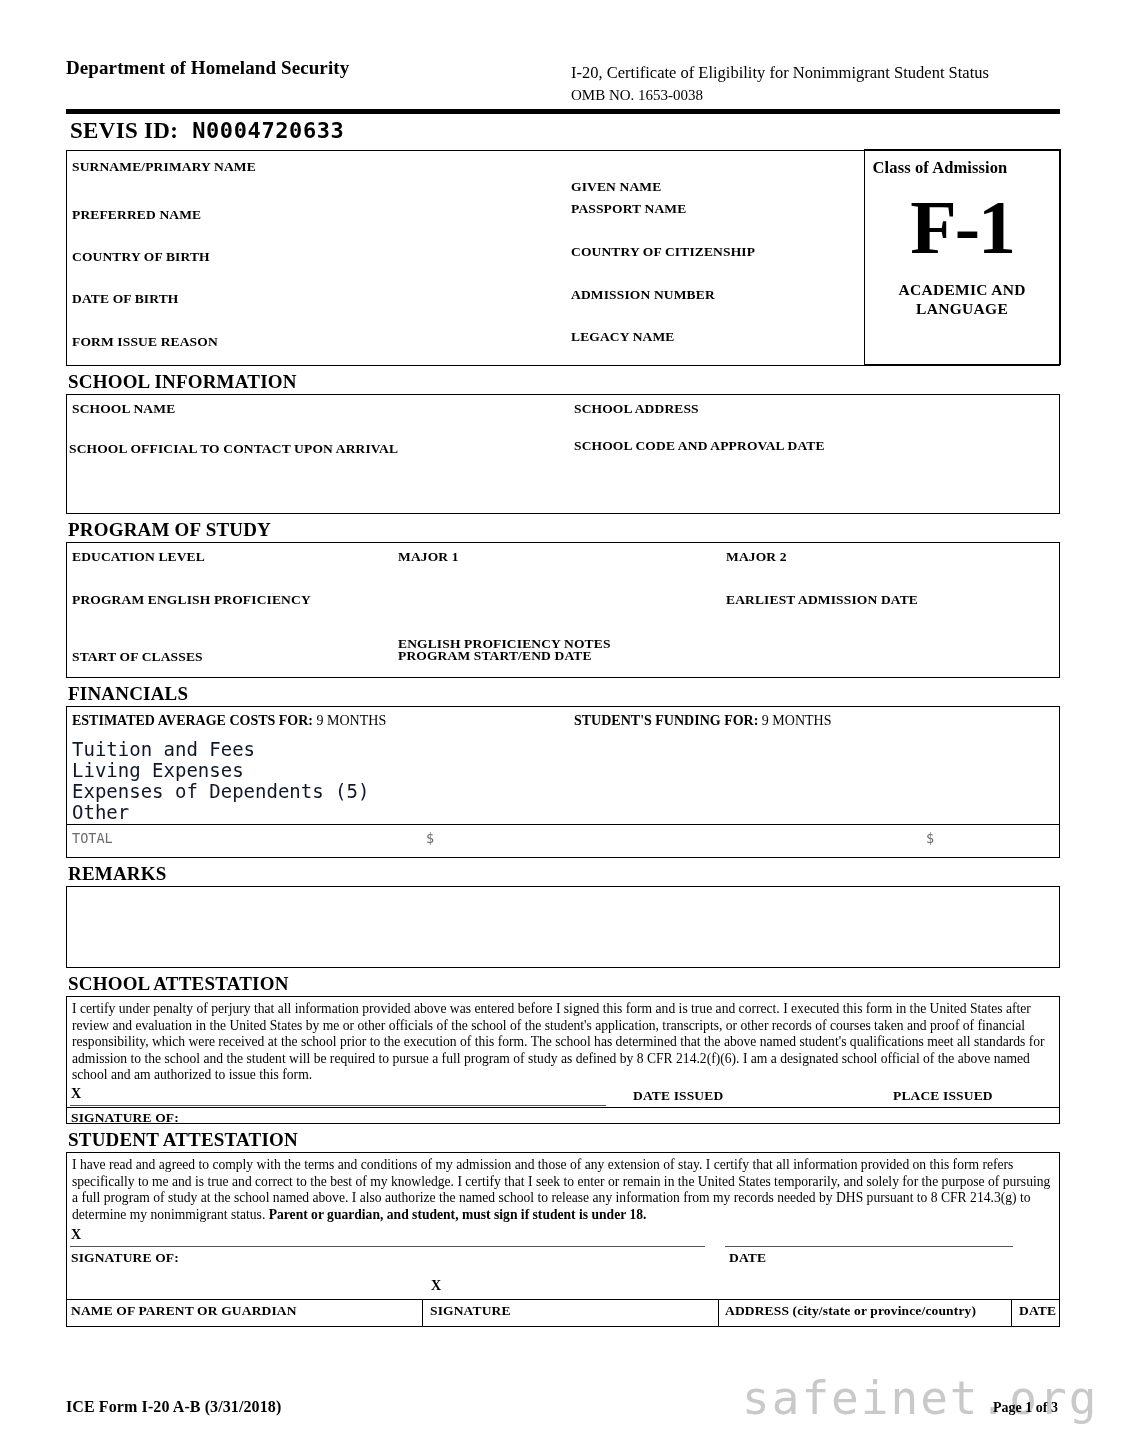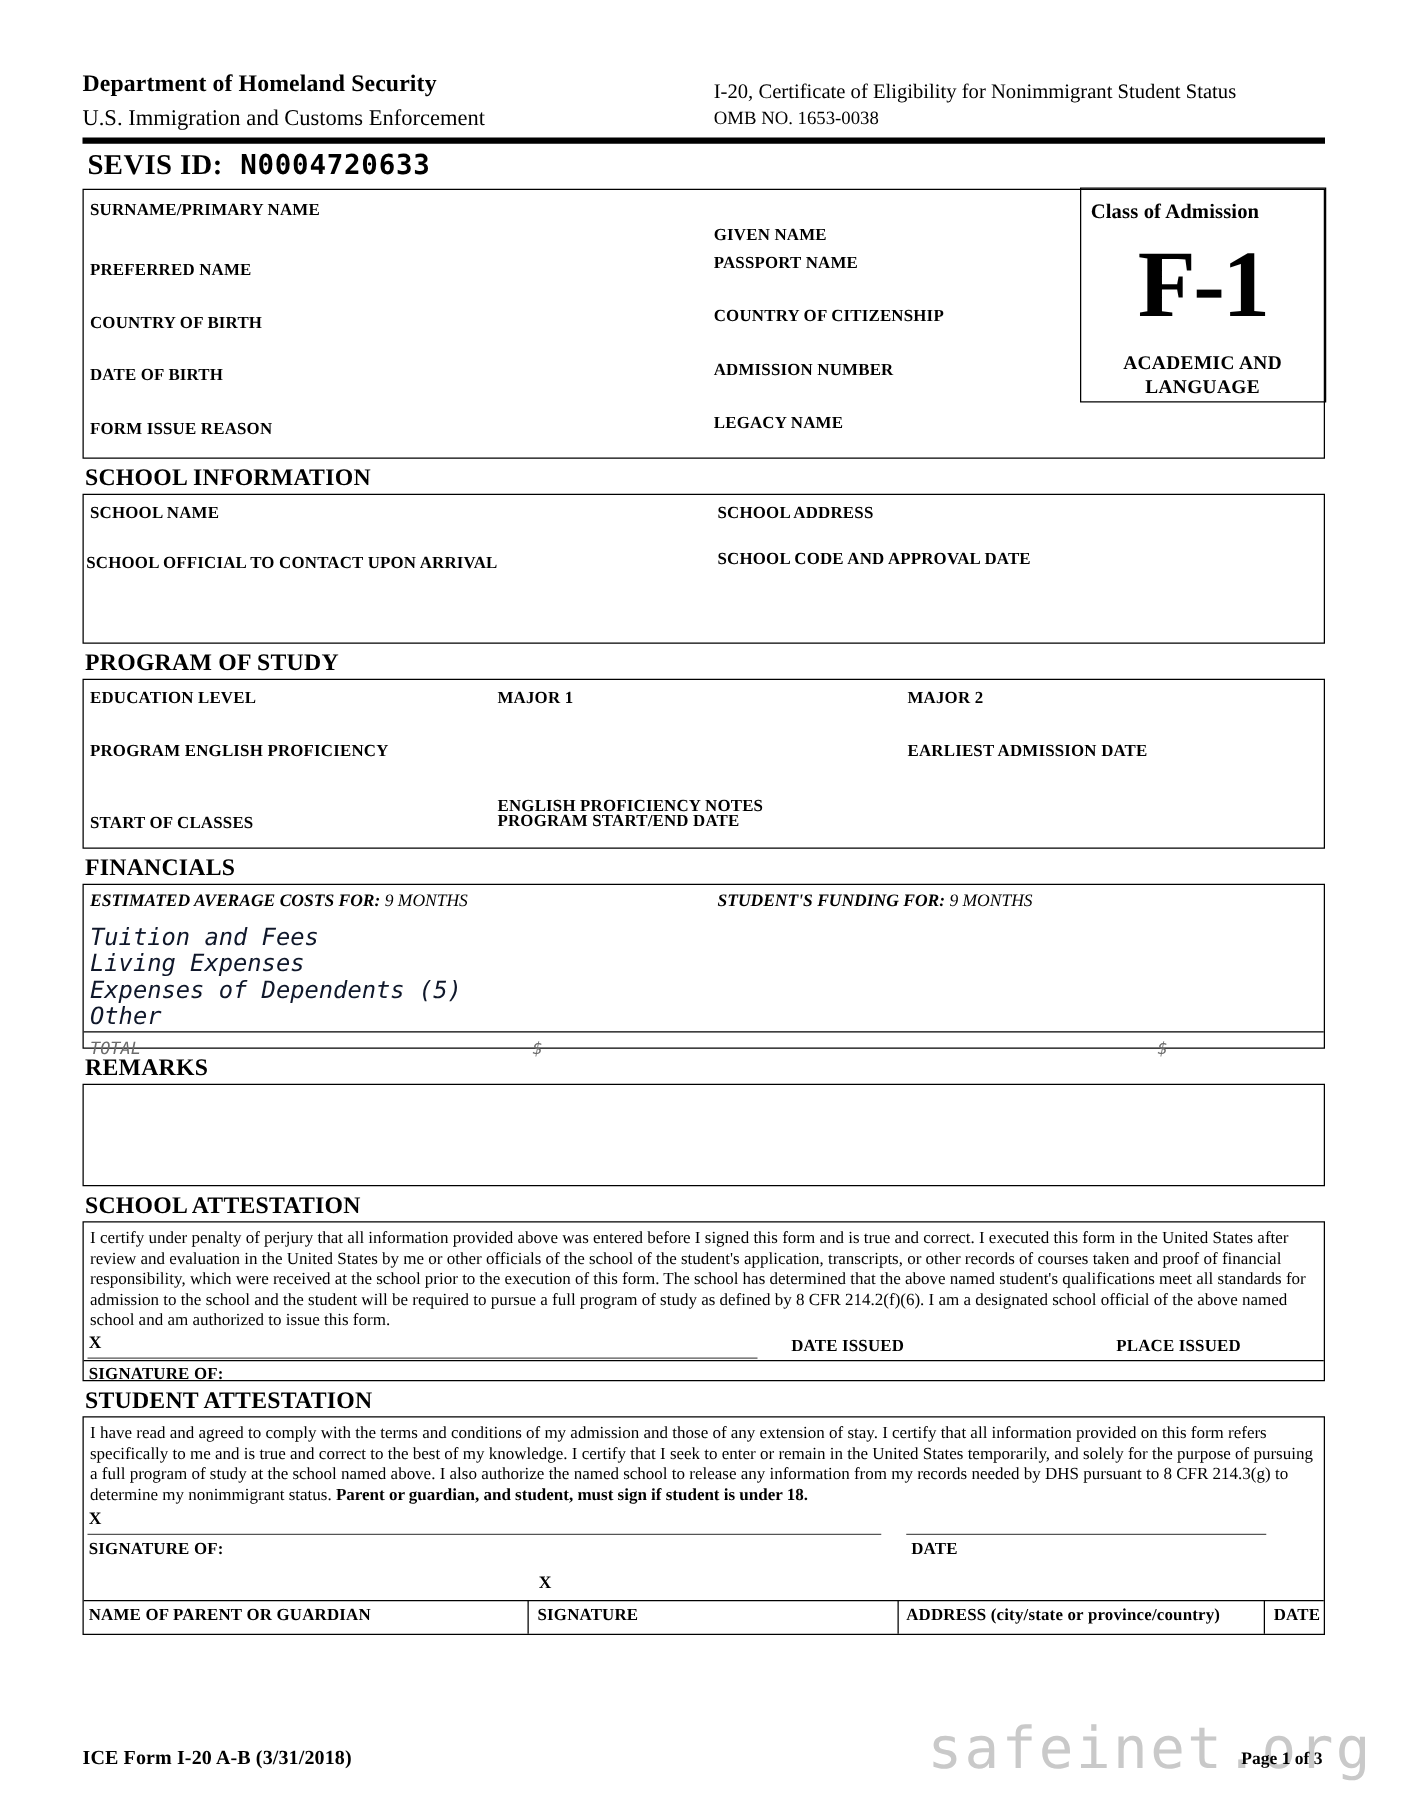--- a/index.html
+++ b/index.html
@@ -102,21 +102,21 @@
     white-space: nowrap;
   }
 
   
   #student-block { height: 216px; }
   .coa-box {
     position: absolute;
     right: -1.6px;
     top: -1.6px;
     width: 197px;
-    height: 172px;
+    height: 216px;
     border: 1.6px solid #000;
     box-sizing: border-box;
     text-align: center;
   }
   .coa-title {
     font-size: 16.5px;
     font-weight: bold;
     text-align: left;
     padding: 8px 0 0 8px;
     letter-spacing: .1px;
@@ -135,21 +135,21 @@
     line-height: 19px;
     letter-spacing: .3px;
     margin-top: 10px;
   }
 
   
   #school-block { height: 120px; }
   #program-block { height: 136px; }
 
   
-  #financials-block { height: 132px; font-style: italic; }
+  #financials-block { height: 152px; }
   .fin-head {
     position: absolute;
     font-size: 14px;
     white-space: nowrap;
   }
   .fin-head b { font-weight: bold; }
   .fin-row {
     position: absolute;
     font-family: "DejaVu Sans Mono", "Liberation Mono", monospace;
     font-size: 19px;
@@ -234,21 +234,20 @@
 </head>
 <body>
 
 <div class="page">
 
   <div class="sheet">
 
     <div class="hdr">
       <div class="hdr-left">
         <div class="dhs-line1">Department of Homeland Security</div>
-        <div class="dhs-line2">U.S. Immigration and Customs Enforcement</div>
       </div>
       <div class="hdr-right">
         <div class="i20-title">I-20, Certificate of Eligibility for Nonimmigrant Student Status</div>
         <div class="omb">OMB NO.  1653-0038</div>
       </div>
     </div>
     <div class="rule-thick"></div>
 
     <div class="sevis">
       <span class="sevis-label">SEVIS ID:</span>

